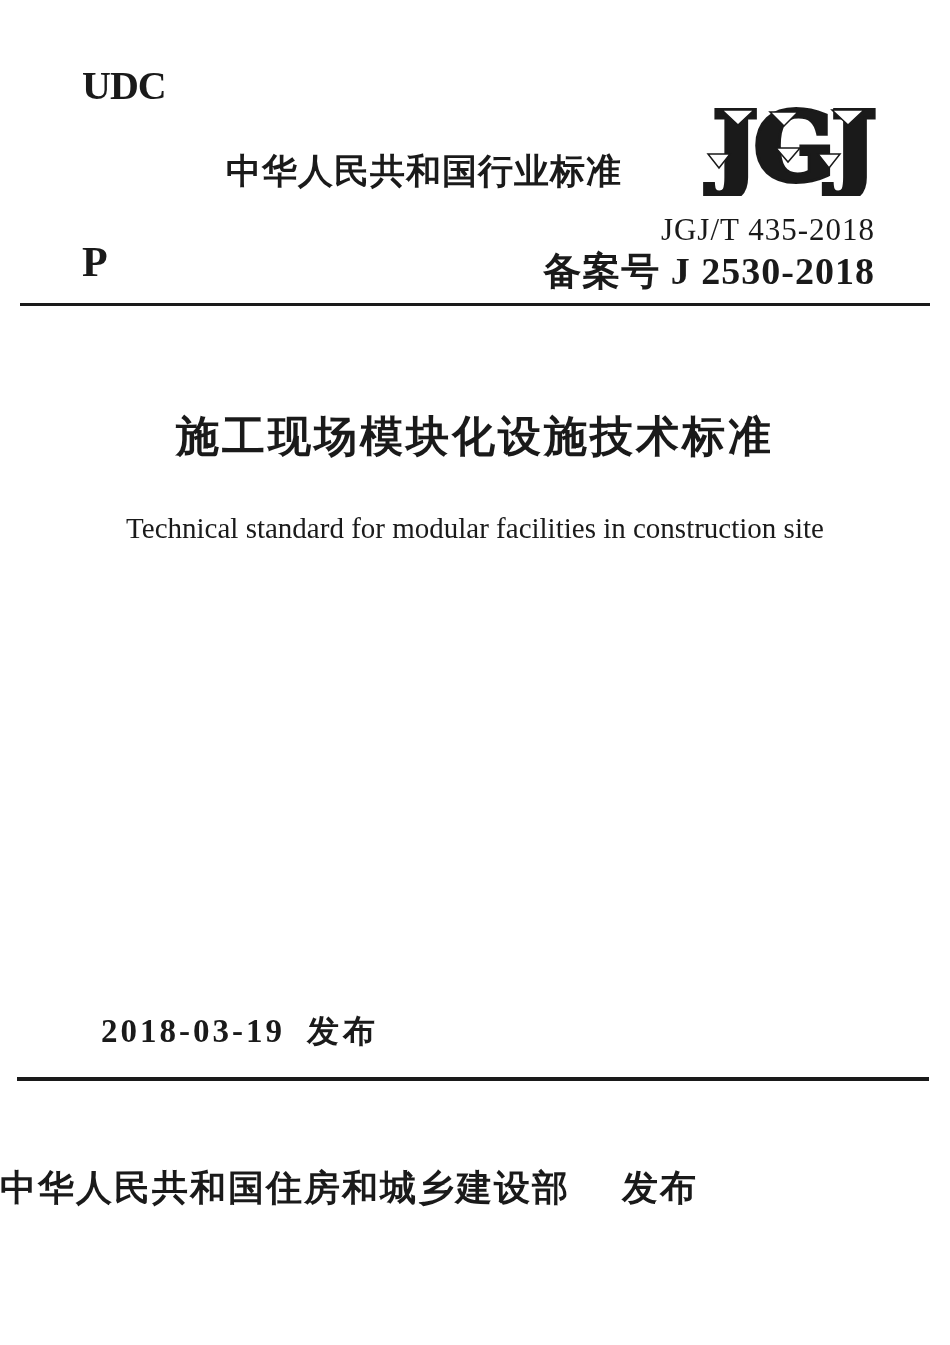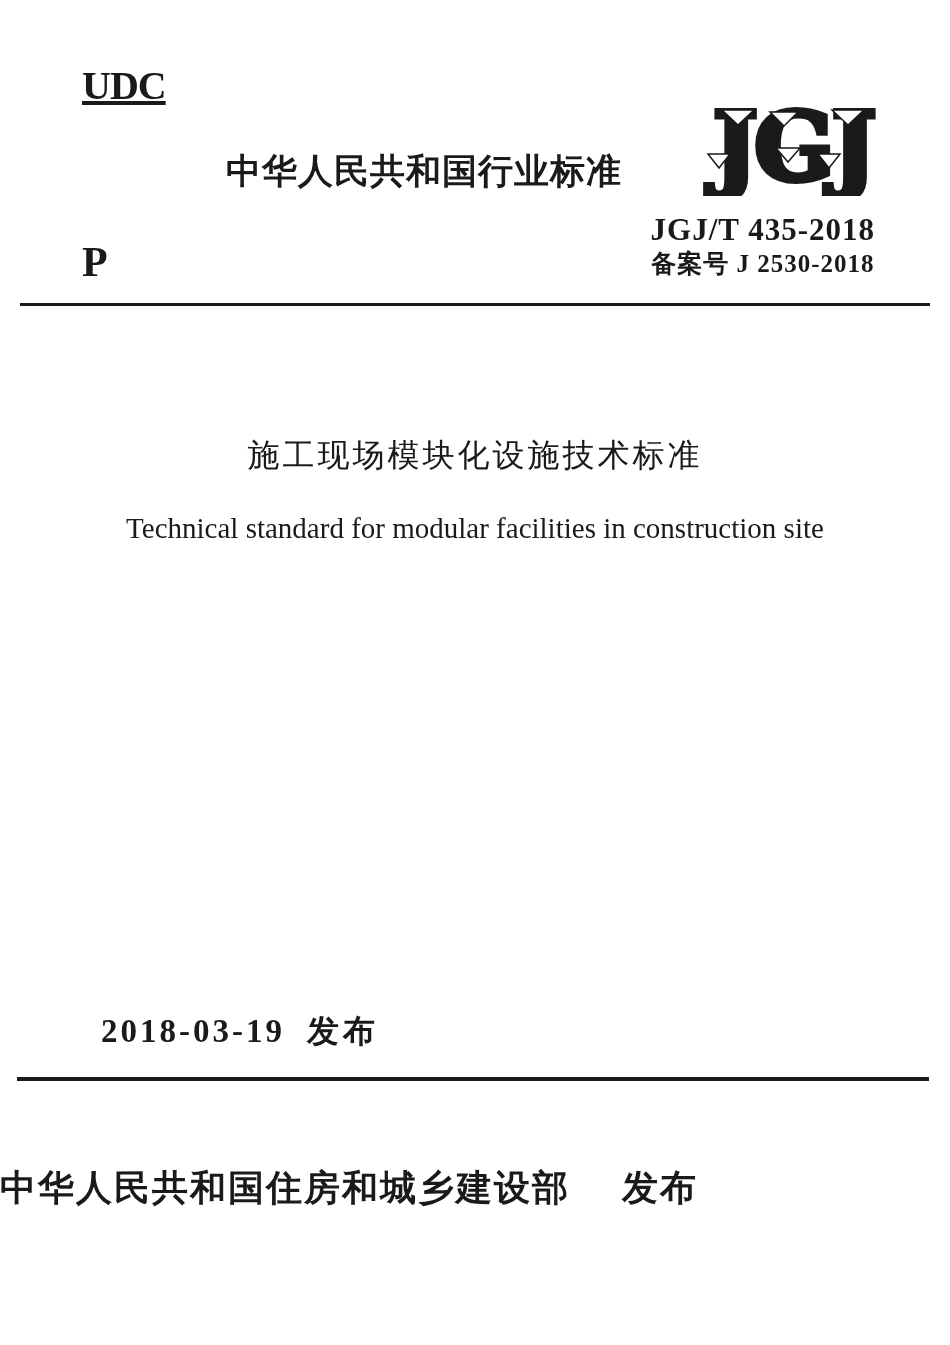--- a/index.html
+++ b/index.html
@@ -13,21 +13,20 @@
     color: #1a1a1a;
     font-family: "Liberation Serif", "DejaVu Serif", serif;
     overflow: hidden;
   }
   .udc {
     position: absolute;
     left: 82px; top: 62px;
     font-size: 40px;
     font-weight: bold;
     letter-spacing: -1px;
-    text-decoration: underline;
   }
   .class-code {
     position: absolute;
     left: 82px; top: 238px;
     font-size: 42px;
     font-weight: bold;
   }
   .header-title {
     position: absolute;
     left: 226px; top: 148px;
@@ -44,39 +43,39 @@
   }
   .std-numbers {
     position: absolute;
     right: 75px; top: 212px;
     text-align: right;
     line-height: 1.18;
     white-space: nowrap;
   }
   .std-no {
     font-size: 31px;
-    font-weight: bold;
+    font-weight: normal;
     letter-spacing: 1px;
   }
   .record-no {
-    font-size: 25px;
+    font-size: 38px;
     font-weight: bold;
     letter-spacing: 1px;
     text-align: center;
   }
   .rule { position: absolute; background: #1a1a1a; }
   .rule-top { left: 20px; top: 303px; width: 910px; height: 3px; }
   .rule-bottom { left: 17px; top: 1077px; width: 912px; height: 4px; }
   .title-zh {
     position: absolute;
-    left: 0; top: 434px;
+    left: 0; top: 408px;
     width: 100%;
     text-align: center;
-    font-size: 32px;
-    font-weight: 400;
+    font-size: 43px;
+    font-weight: 700;
     letter-spacing: 3px;
     white-space: nowrap;
   }
   .title-en {
     position: absolute;
     left: 0; top: 512px;
     width: 100%;
     text-align: center;
     font-size: 29px;
     font-weight: 500;

